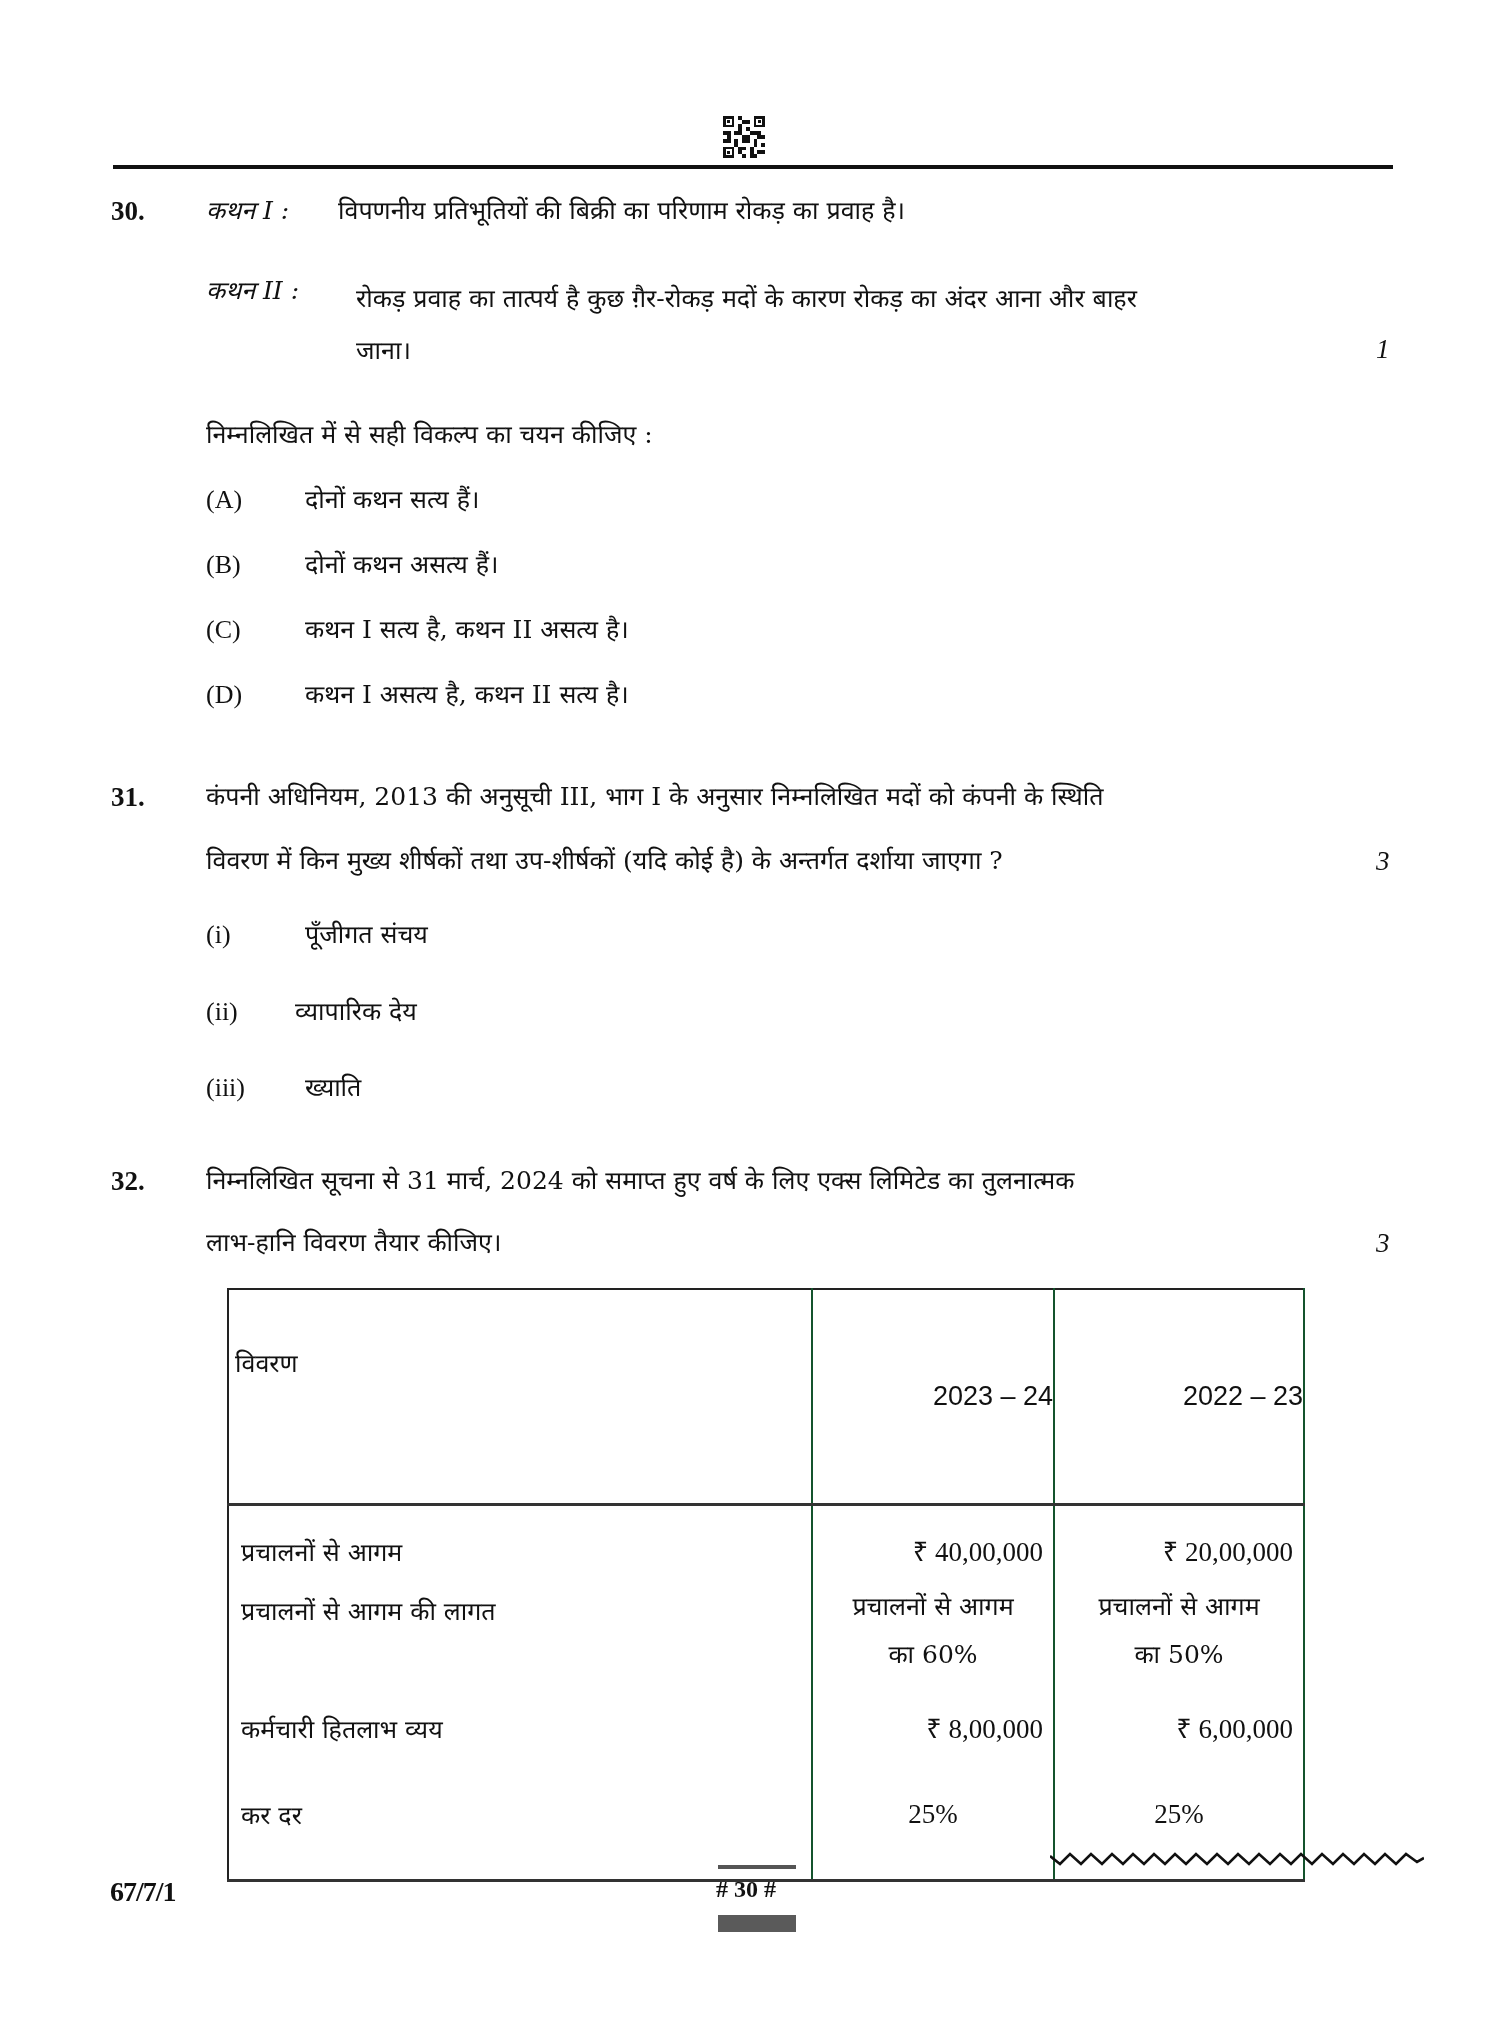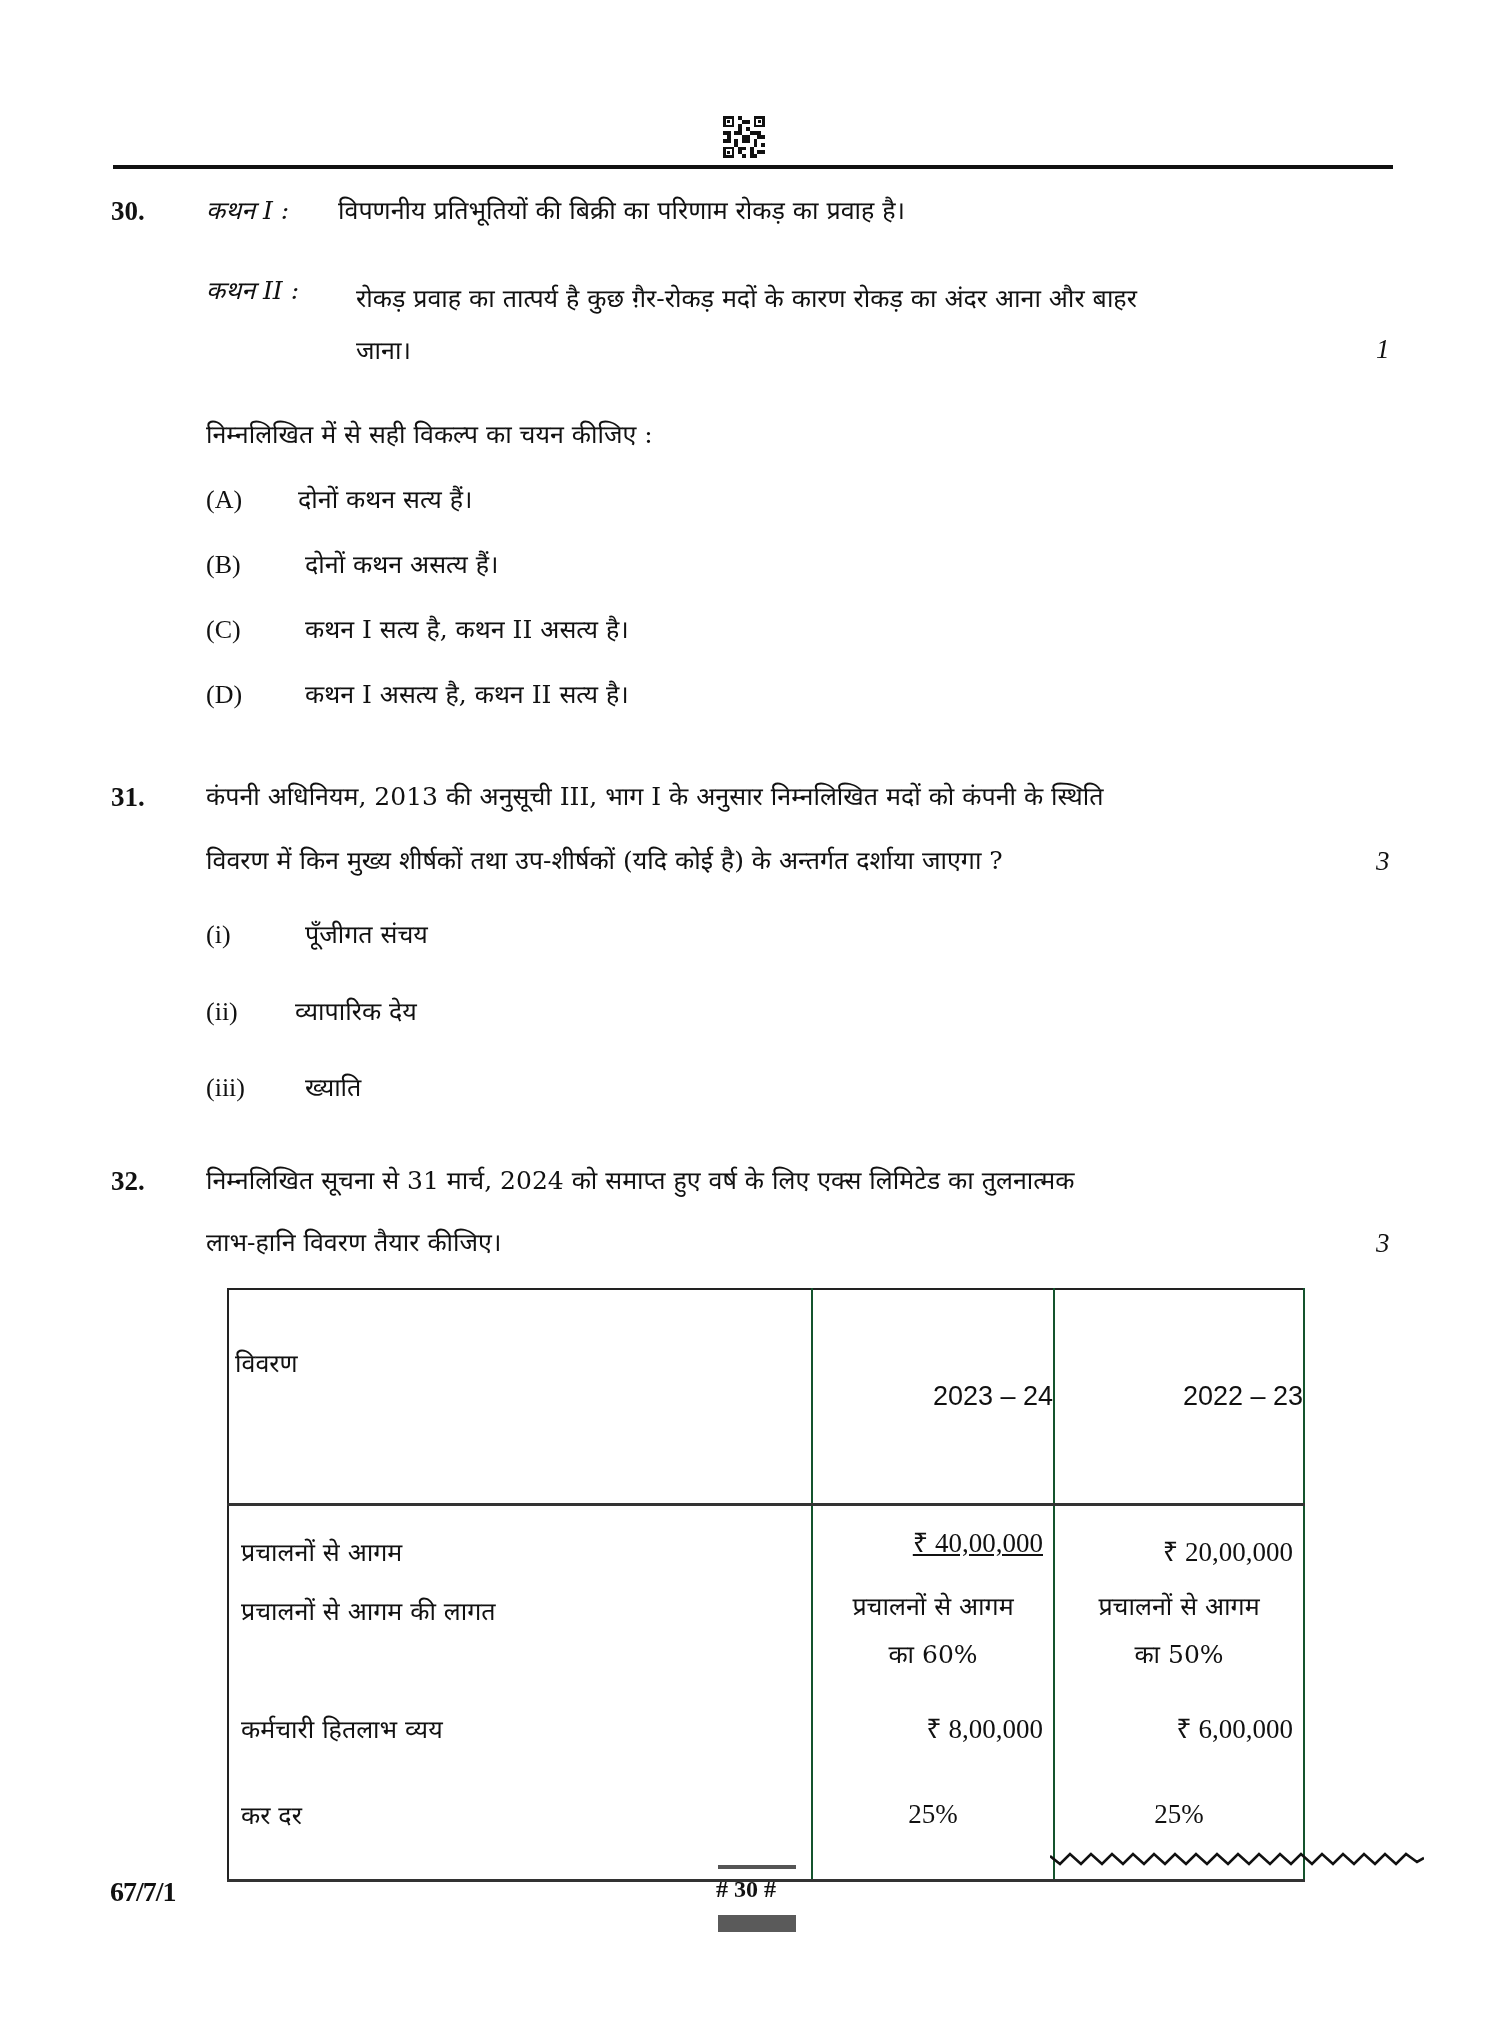--- a/index.html
+++ b/index.html
@@ -83,21 +83,21 @@
 <div class="abs txt ital" style="left:206px; top:196px;">कथन I :</div>
 <div class="abs txt" style="left:338px; top:196px;">विपणनीय प्रतिभूतियों की बिक्री का परिणाम रोकड़ का प्रवाह है।</div>
 <div class="abs txt ital" style="left:206px; top:276px;">कथन II :</div>
 <div class="abs txt" style="left:356px; top:284px;">रोकड़ प्रवाह का तात्पर्य है कुछ ग़ैर-रोकड़ मदों के कारण रोकड़ का अंदर आना और बाहर</div>
 <div class="abs txt" style="left:356px; top:336px;">जाना।</div>
 <div class="abs marks" style="left:1376px; top:334px;">1</div>
 
 <div class="abs txt" style="left:206px; top:420px;">निम्नलिखित में से सही विकल्प का चयन कीजिए :</div>
 
 <div class="abs opt-label" style="left:206px; top:485px;">(A)</div>
-<div class="abs txt" style="left:298px; top:485px;">दोनों कथन सत्य हैं।</div>
+<div class="abs txt" style="left:305px; top:485px;">दोनों कथन सत्य हैं।</div>
 <div class="abs opt-label" style="left:206px; top:550px;">(B)</div>
 <div class="abs txt" style="left:305px; top:550px;">दोनों कथन असत्य हैं।</div>
 <div class="abs opt-label" style="left:206px; top:615px;">(C)</div>
 <div class="abs txt" style="left:305px; top:615px;">कथन I सत्य है, कथन II असत्य है।</div>
 <div class="abs opt-label" style="left:206px; top:680px;">(D)</div>
 <div class="abs txt" style="left:305px; top:680px;">कथन I असत्य है, कथन II सत्य है।</div>
 
 <div class="abs qnum" style="left:111px; top:782px;">31.</div>
 <div class="abs txt" style="left:206px; top:782px;">कंपनी अधिनियम, 2013 की अनुसूची III, भाग I के अनुसार निम्नलिखित मदों को कंपनी के स्थिति</div>
 <div class="abs txt" style="left:206px; top:846px;">विवरण में किन मुख्य शीर्षकों तथा उप-शीर्षकों (यदि कोई है) के अन्तर्गत दर्शाया जाएगा ?</div>
@@ -124,21 +124,21 @@
   <thead>
     <tr>
       <th class="hdr-first">विवरण</th>
       <th class="hdr-year">2023 – 24</th>
       <th class="hdr-year">2022 – 23</th>
     </tr>
   </thead>
   <tbody>
     <tr style="height:78px;">
       <td class="cell-label" style="padding-top:28px;">प्रचालनों से आगम</td>
-      <td class="cell-amt" style="padding-top:17px;text-decoration:underline;">₹ 40,00,000</td>
+      <td class="cell-amt" style="padding-top:26px;">₹ 40,00,000</td>
       <td class="cell-amt" style="padding-top:26px;">₹ 20,00,000</td>
     </tr>
     <tr style="height:118px;">
       <td class="cell-label" style="padding-top:10px;">प्रचालनों से आगम की लागत</td>
       <td class="cell-center">
         <div>प्रचालनों से आगम</div>
         <div>का 60%</div>
       </td>
       <td class="cell-center">
         <div>प्रचालनों से आगम</div>

